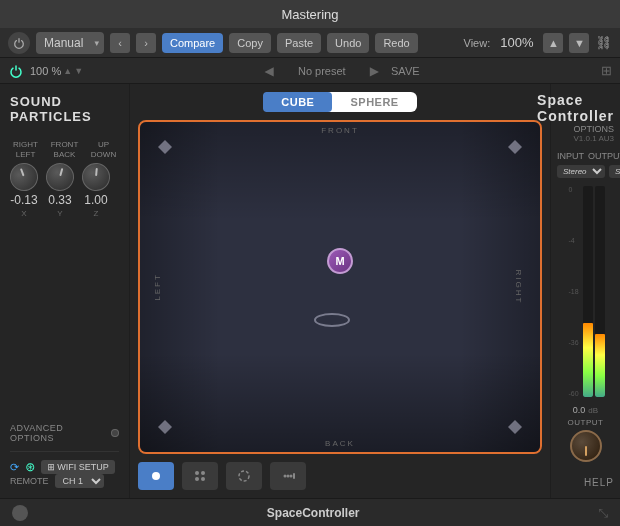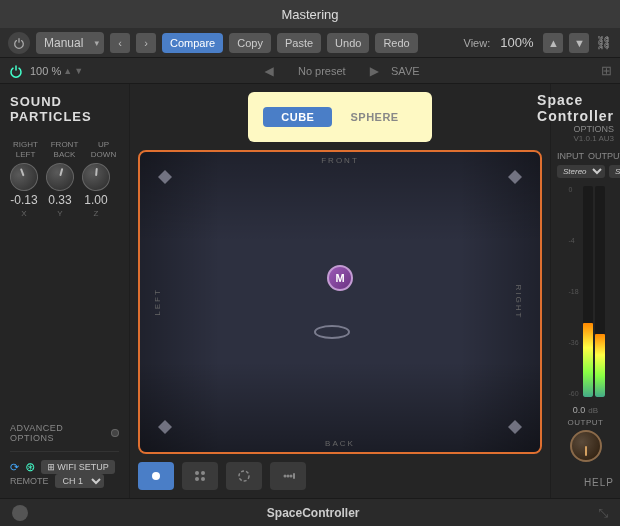--- a/index.html
+++ b/index.html
@@ -283,23 +283,23 @@
       display: flex;
       flex-direction: column;
       padding: 8px;
       gap: 8px;
     }
 
     .mode-tabs {
       display: flex;
       gap: 0;
       align-self: center;
-      background: #fef9c3;
+      background: #ffffff;
       border-radius: 6px;
-      padding: 15px;
+      padding: 0;
     }
     .mode-tab {
       padding: 4px 18px;
       font-size: 11px;
       font-weight: 600;
       border-radius: 4px;
       cursor: pointer;
       color: #888;
       letter-spacing: 0.5px;
     }

